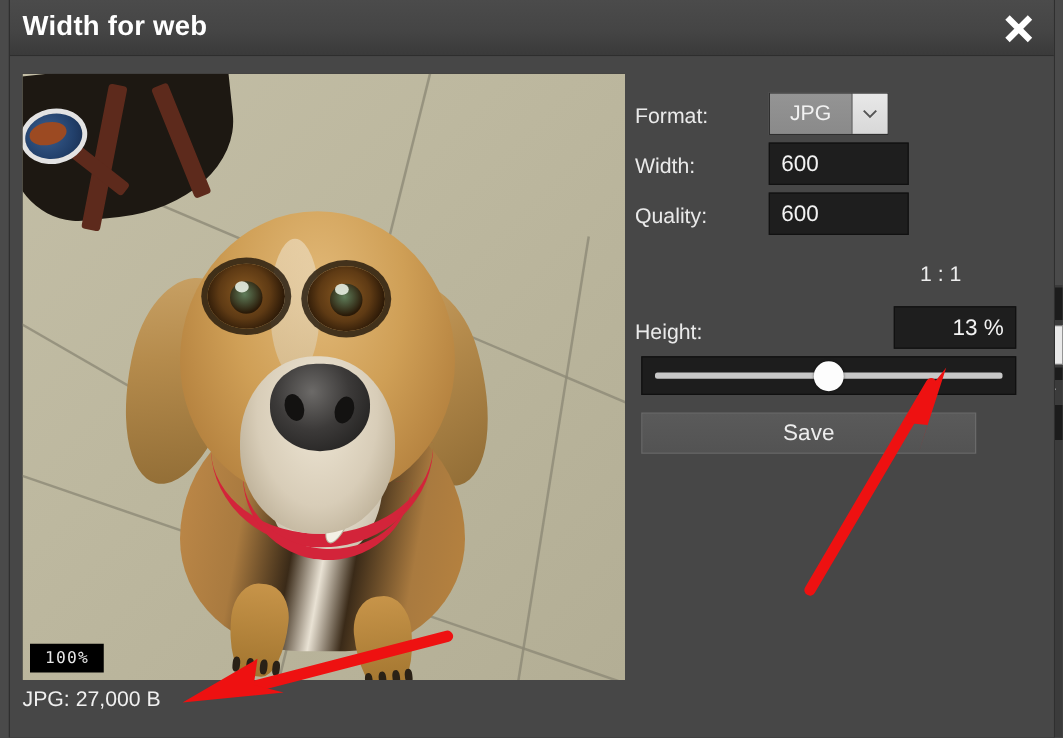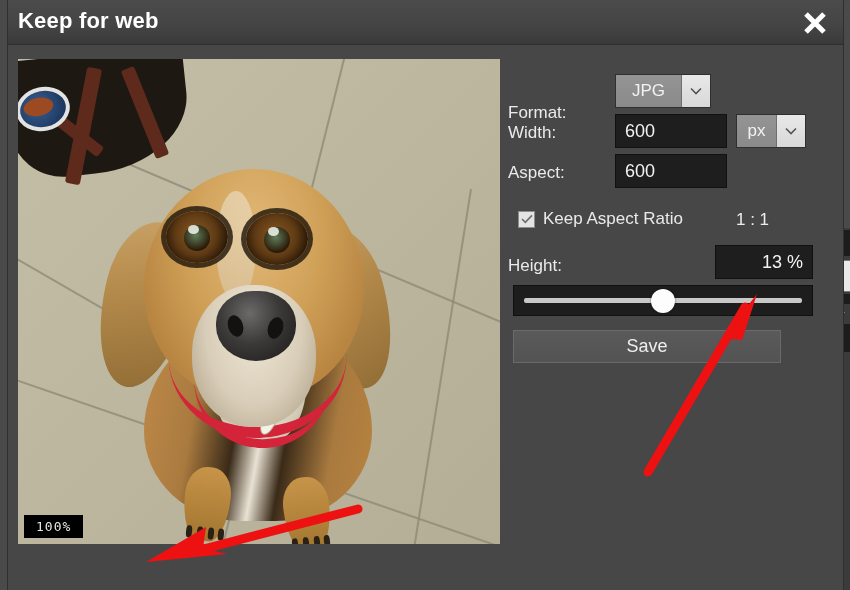--- a/index.html
+++ b/index.html
@@ -147,21 +147,21 @@
     <div class="bg-r-dark" style="top:2px;height:26px;"></div>
     <div class="bg-r-thumb" style="top:32px;height:30px;"></div>
     <div class="bg-r-dark" style="top:66px;height:10px;"></div>
     <div class="bg-r-item" style="top:80px;">r</div>
     <div class="bg-r-dark" style="top:96px;height:28px;"></div>
   </div>
 
   <div class="dialog">
 
     <div class="titlebar">
-      <div class="title-text">Keep for web</div>
+      <div class="title-text">Width for web</div>
       <div class="close-btn">
         <svg width="26" height="26" viewBox="0 0 26 26">
           <path d="M4 4 L22 22 M22 4 L4 22" stroke="#ffffff" stroke-width="5" stroke-linecap="butt"></path>
         </svg>
       </div>
     </div>
 
     <div class="dialog-body">
 
       <div class="preview-wrap">
@@ -217,53 +217,38 @@
             <div class="nose">
               <div class="nostril" style="left:12px;top:24px;transform:rotate(-18deg);"></div>
               <div class="nostril" style="left:52px;top:26px;transform:rotate(18deg);"></div>
             </div>
           </div>
 
           <div class="zoom-badge">100%</div>
         </div>
       </div>
 
-
-      <div class="lbl ctrl" style="left:500px;top:38px;margin-top:20px;">Format:</div>
+      <div class="filesize">JPG: 27,000 B</div>
+
+      <div class="lbl ctrl" style="left:500px;top:38px;">Format:</div>
       <div class="select" style="left:607px;top:29px;width:96px;height:34px;">
         <div class="sv">JPG</div>
         <div class="sarrow">
           <svg width="12" height="8" viewBox="0 0 12 8">
               <path d="M1 1.5 L6 6.5 L11 1.5" fill="none" stroke="#555" stroke-width="1.6"></path>
             </svg>
         </div>
       </div>
 
       <div class="lbl ctrl" style="left:500px;top:78px;">Width:</div>
       <div class="textfield" style="left:607px;top:69px;width:112px;height:34px;">600</div>
-      <div class="select" style="left:728px;top:69px;width:70px;height:34px;">
-        <div class="sv">px</div>
-        <div class="sarrow">
-          <svg width="12" height="8" viewBox="0 0 12 8">
-              <path d="M1 1.5 L6 6.5 L11 1.5" fill="none" stroke="#555" stroke-width="1.6"></path>
-            </svg>
-        </div>
-      </div>
-
-      <div class="lbl ctrl" style="left:500px;top:118px;">Aspect:</div>
+
+      <div class="lbl ctrl" style="left:500px;top:118px;">Quality:</div>
       <div class="textfield" style="left:607px;top:109px;width:112px;height:34px;">600</div>
 
-      <div class="checkrow" style="left:510px;top:164px;">
-        <span class="checkbox">
-          <svg width="12" height="10" viewBox="0 0 12 10">
-              <path d="M1 5 L4.3 8.3 L11 1.3" fill="none" stroke="#6f6f6f" stroke-width="1.7"></path>
-            </svg>
-        </span>
-        <span class="lbl">Keep Aspect Ratio</span>
-      </div>
       <div class="ratio" style="left:728px;top:165px;">1 : 1</div>
 
       <div class="lbl ctrl" style="left:500px;top:211px;">Height:</div>
       <div class="textfield right" style="left:707px;top:200px;width:98px;height:34px;">13 %</div>
 
       <div class="sliderbox" style="left:505px;top:240px;width:300px;height:31px;">
         <div class="slidertrack">
           <div class="sliderknob" id="knob" style="left: 50%;"></div>
         </div>
       </div>

